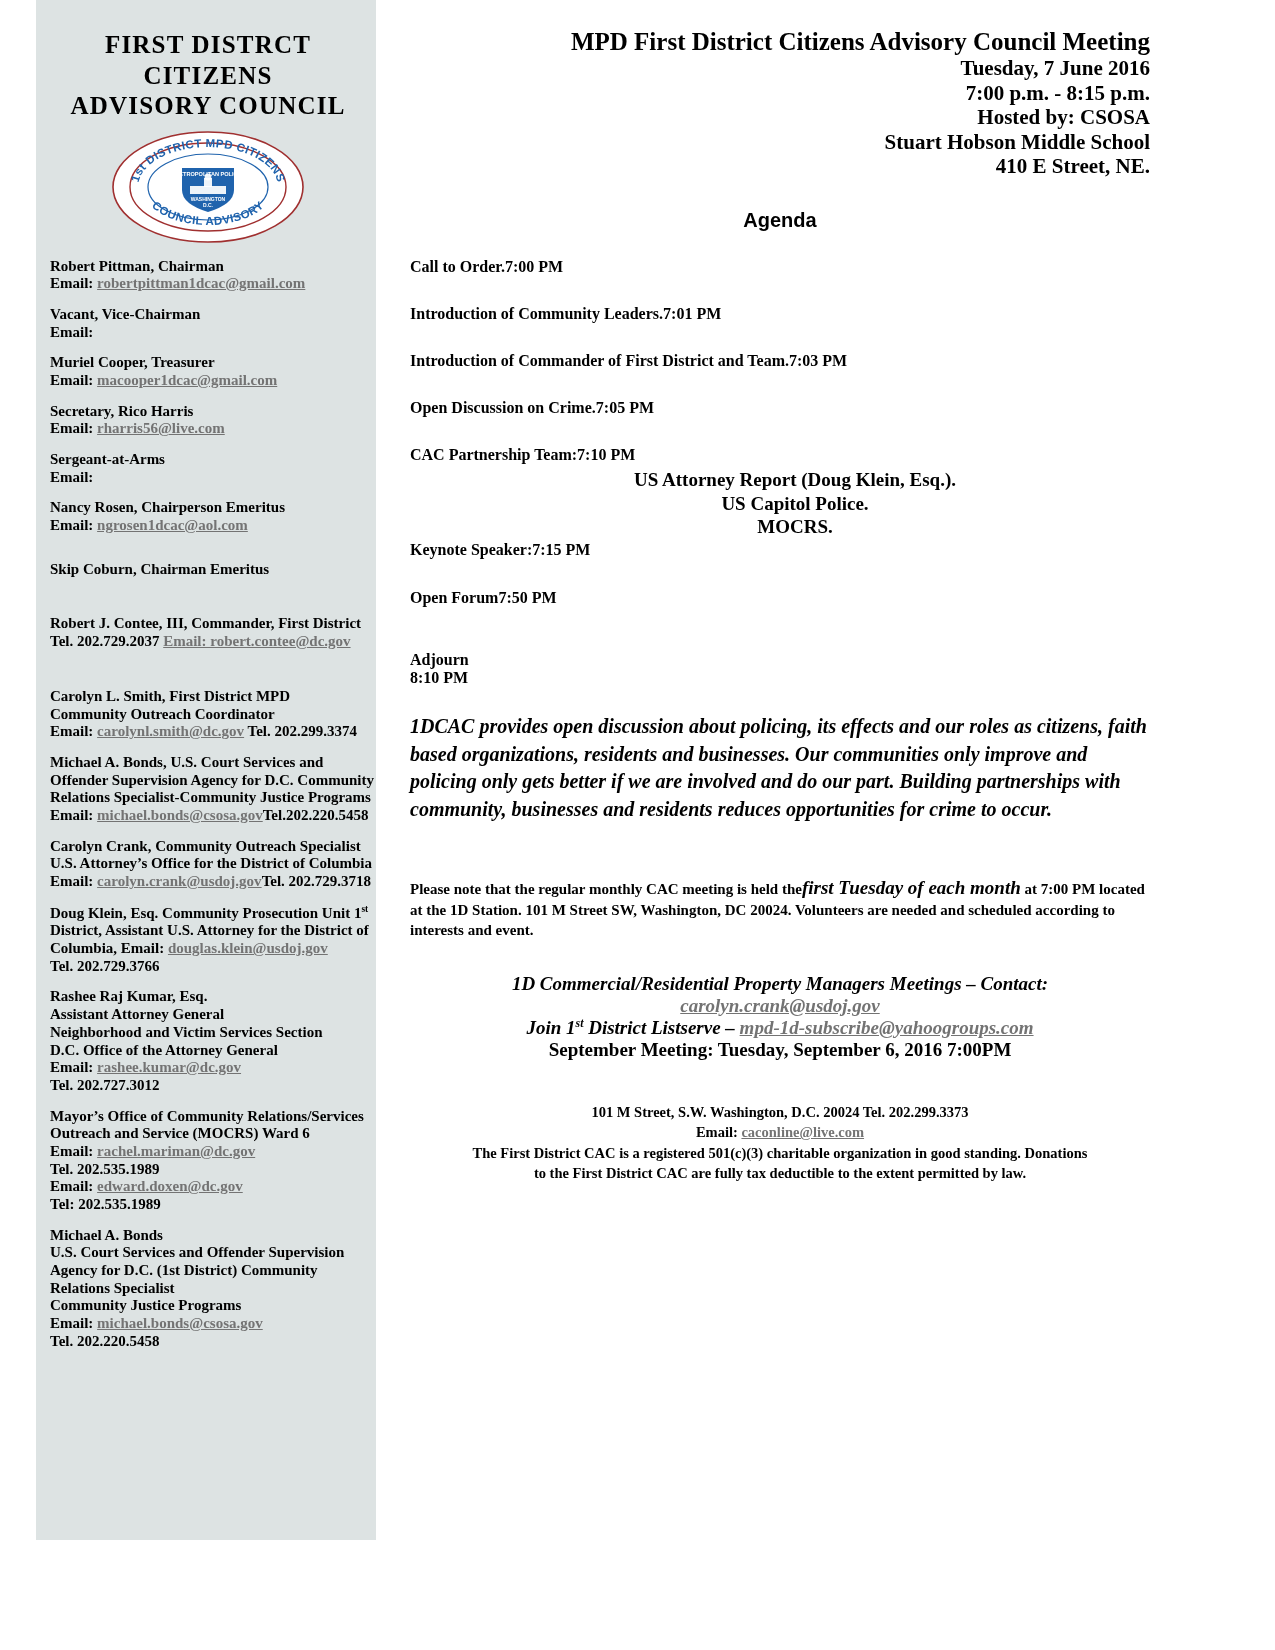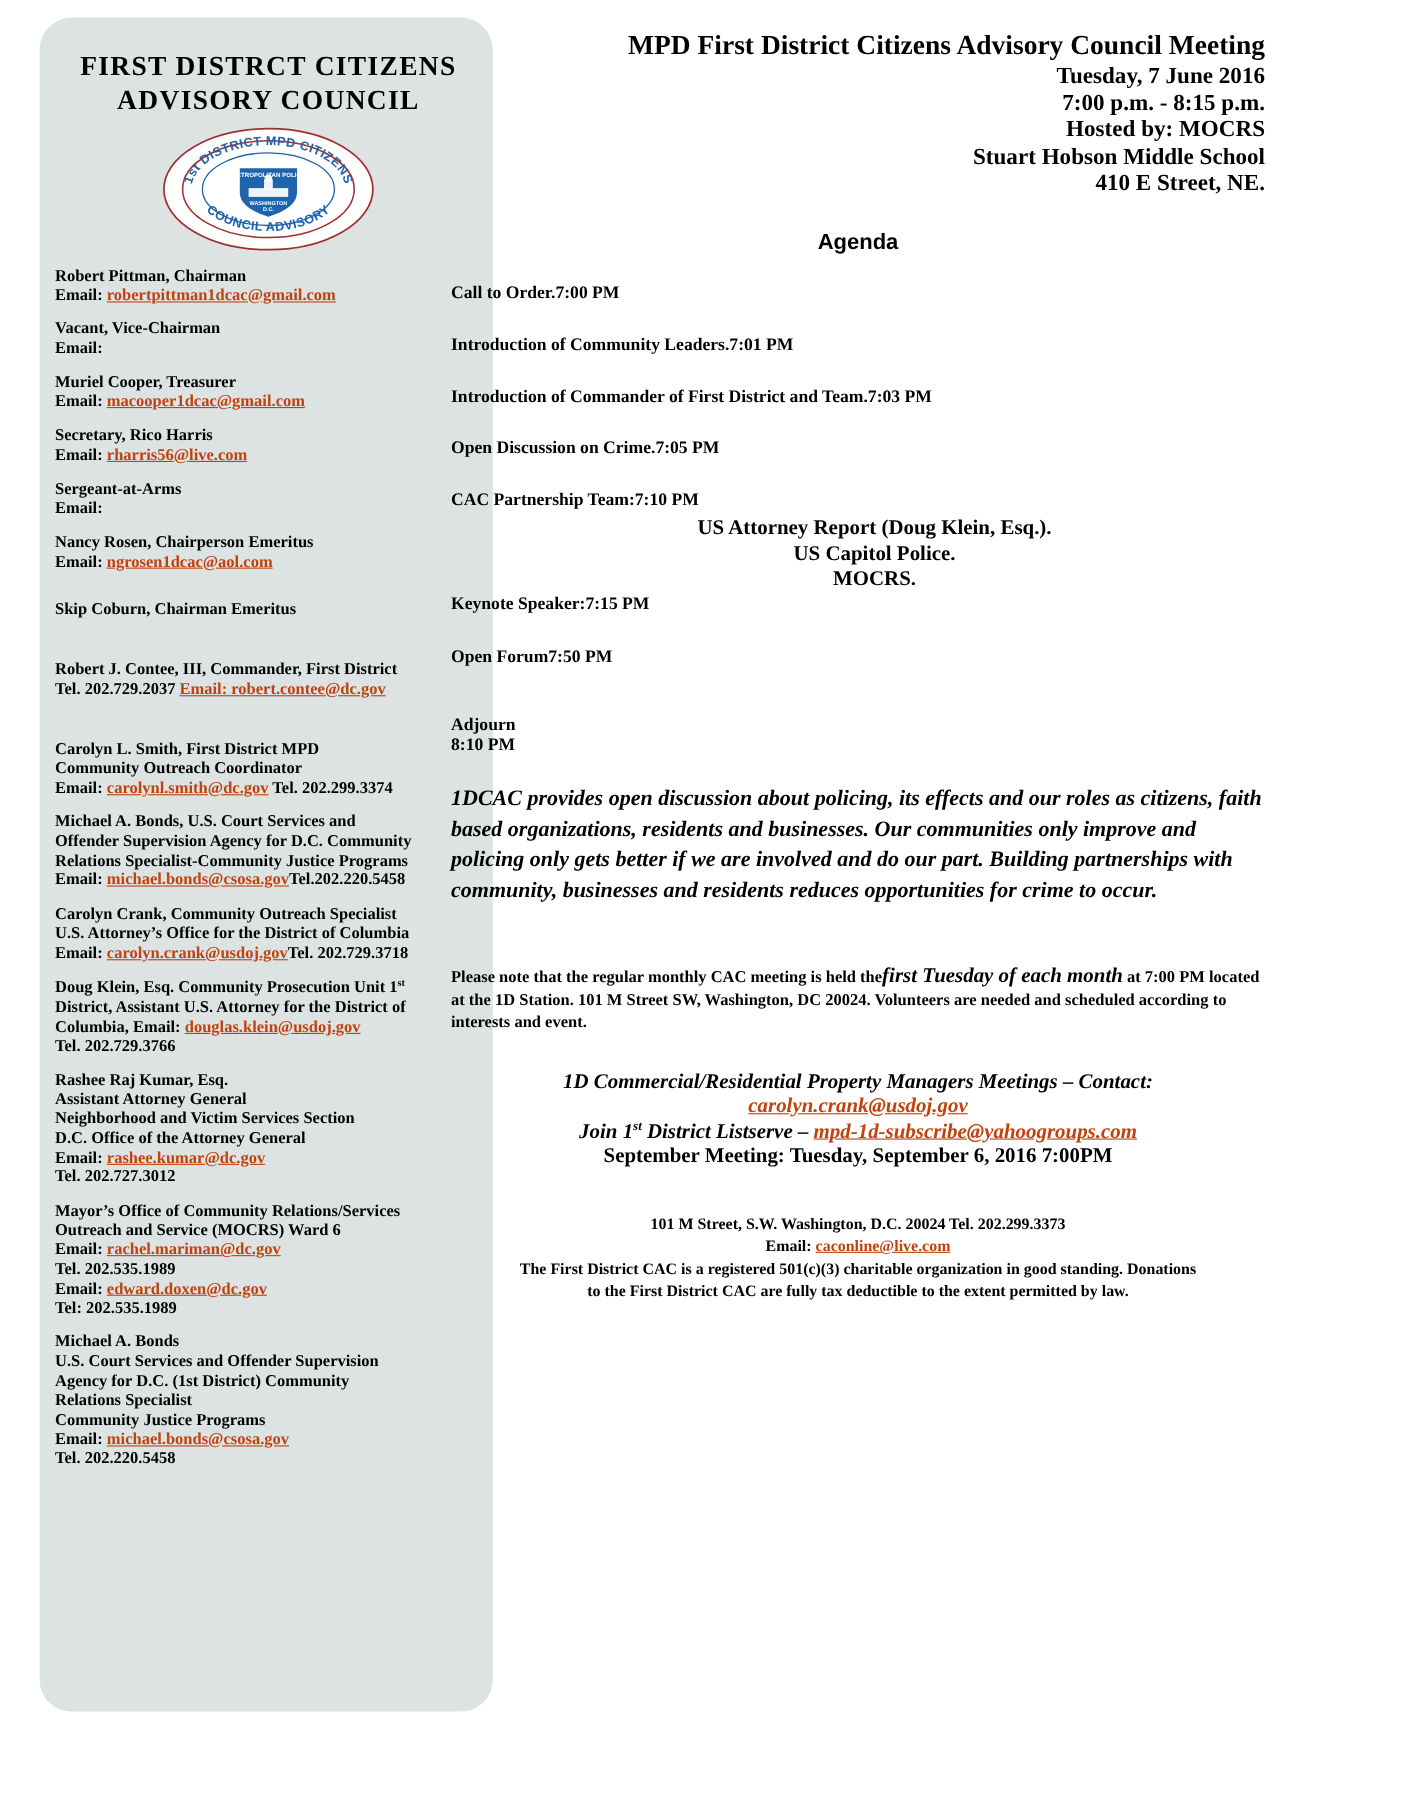--- a/index.html
+++ b/index.html
@@ -7,39 +7,38 @@
     width:1275px; height:1650px;
     background:#ffffff;
     font-family:"Liberation Serif", serif;
     color:#000;
     overflow:hidden;
   }
   .page { position:relative; width:1275px; height:1650px; }
 
   
   .sidebar {
-    position:absolute; left:36px; top:16px; width:412px; height:1540px;
+    position:absolute; left:36px; top:0; width:340px; height:1540px;
     background:#dde3e3;
     box-sizing:border-box;
     padding:30px 10px 0 14px;
-    border-radius:29px;
   }
   .org-title {
     text-align:center;
     font-weight:bold;
     font-size:25px;
     letter-spacing:1.2px;
     line-height:1.22;
     margin:0 0 6px 0;
   }
   .seal-wrap { display:flex; justify-content:center; margin:4px 0 12px 0; }
 
   .contact-block { margin:0 0 13px 0; font-size:15px; line-height:1.18; font-weight:bold; }
   .contact-block .ln { display:block; white-space:nowrap; }
-  .lnk { color:#c2410c; text-decoration:underline; }
+  .lnk { color:#737373; text-decoration:underline; }
   .gap-lg { height:24px; }
   .gap-md { height:13px; }
 
   
   .main { position:absolute; left:410px; top:0; width:740px; }
 
   .doc-head { text-align:right; margin-top:28px; }
   .doc-head .l1 { font-size:25px; font-weight:bold; line-height:1.12; }
   .doc-head .l { font-size:21px; font-weight:bold; line-height:1.17; }
 
@@ -213,21 +212,21 @@
     </div>
 
   </aside>
 
   <main class="main">
 
     <div class="doc-head">
       <div class="l1">MPD First District Citizens Advisory Council Meeting</div>
       <div class="l">Tuesday, 7 June 2016</div>
       <div class="l">7:00 p.m. - 8:15 p.m.</div>
-      <div class="l">Hosted by: MOCRS</div>
+      <div class="l">Hosted by: CSOSA</div>
       <div class="l">Stuart Hobson Middle School</div>
       <div class="l">410 E Street, NE.</div>
     </div>
 
     <div class="agenda-title">Agenda</div>
 
     <div class="arow">
       <span class="label">Call to Order.</span>
       <span class="time">7:00 PM</span>
     </div>

